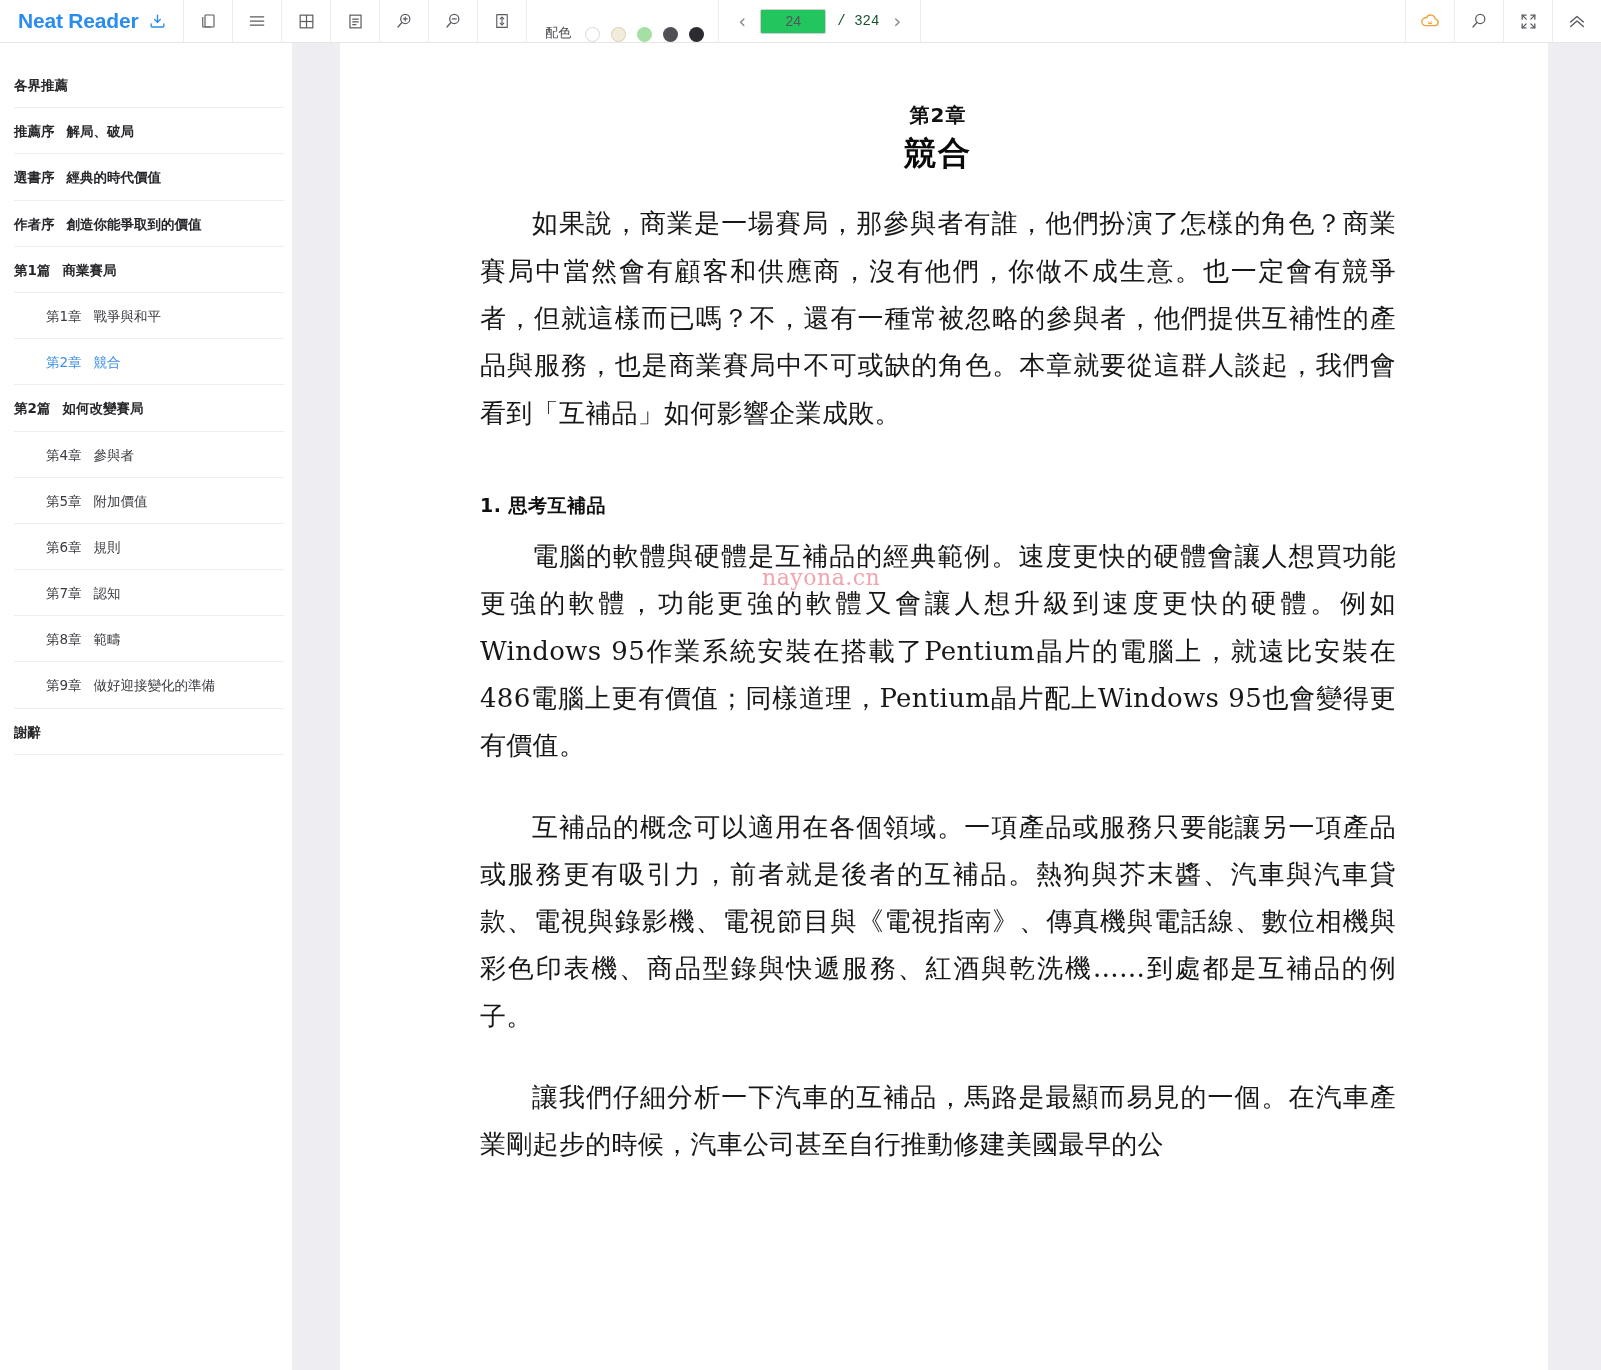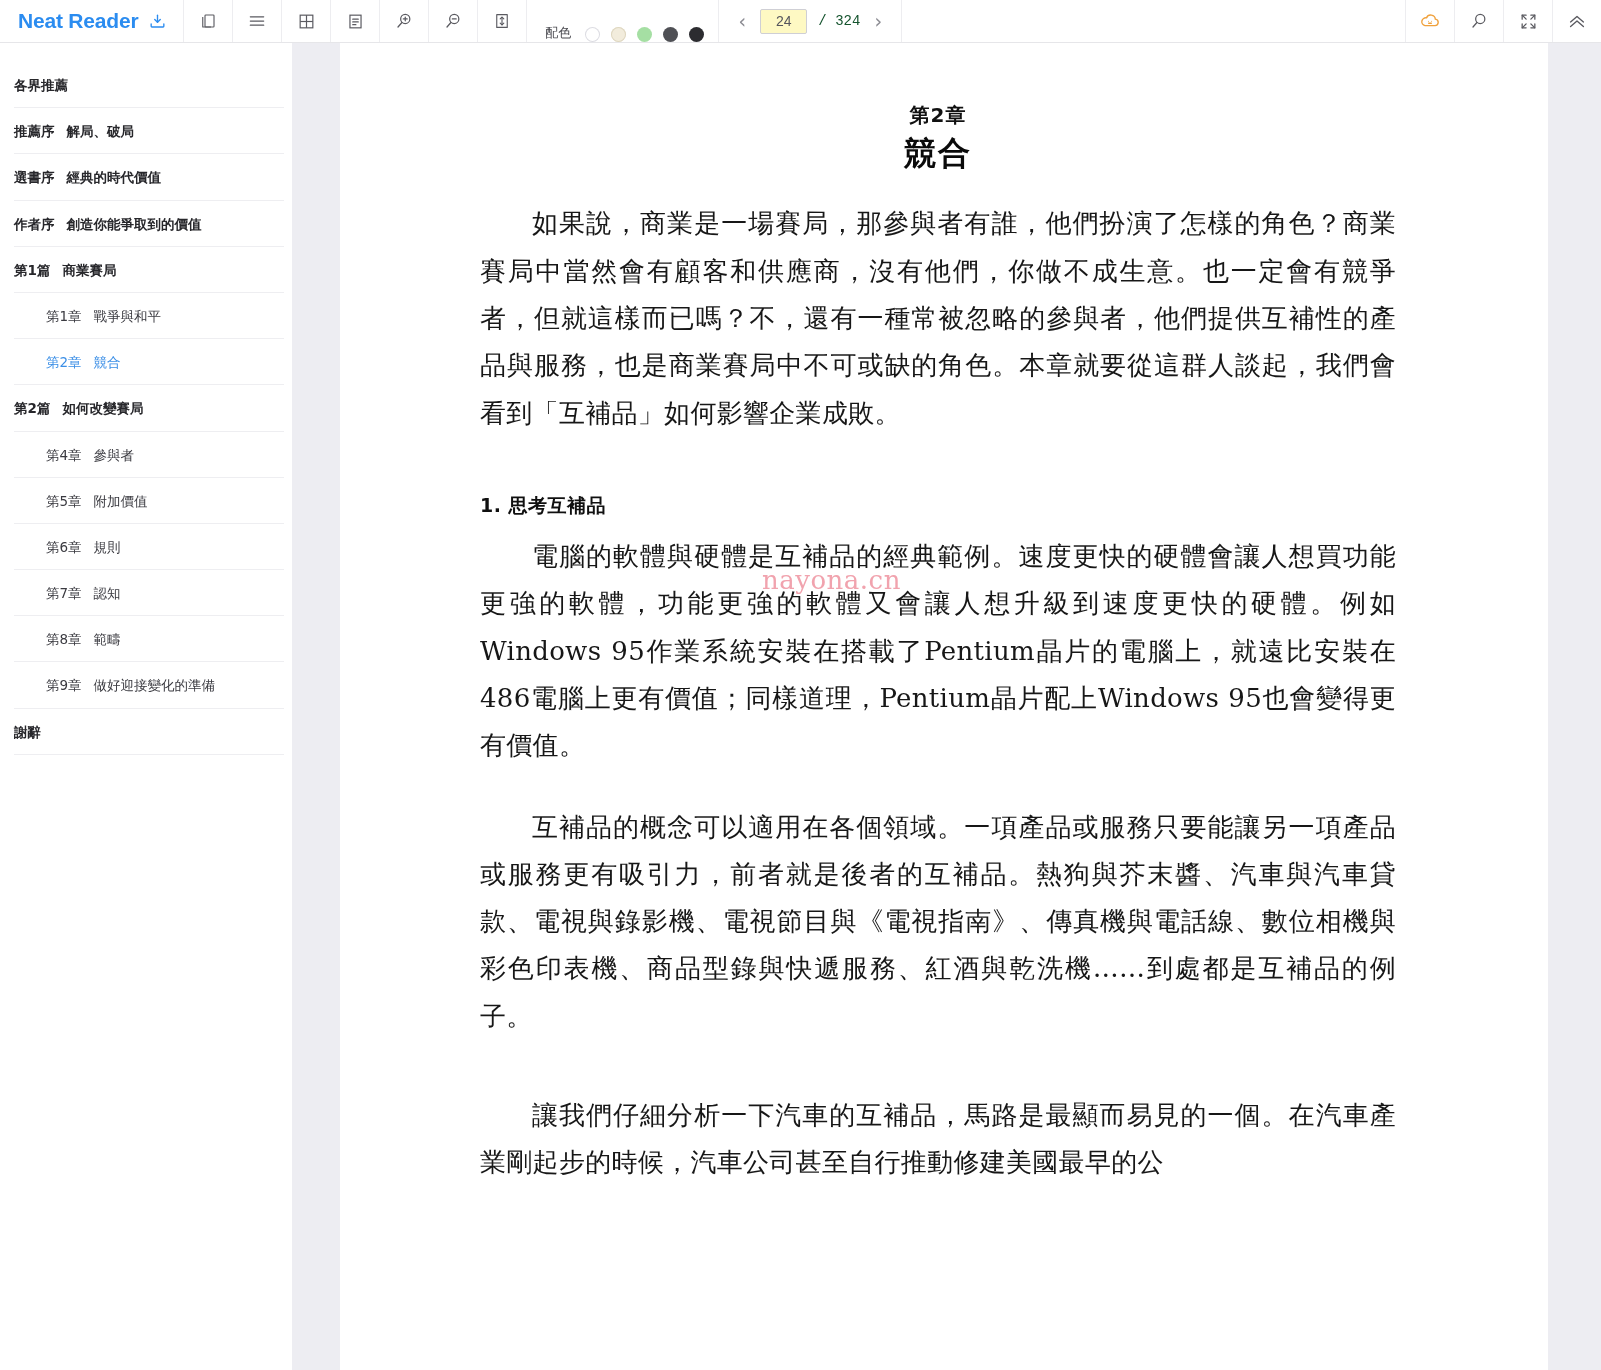--- a/index.html
+++ b/index.html
@@ -91,28 +91,28 @@
   .pager-arrow {
     color: #8d8d94;
     font-size: 19px;
     line-height: 1;
     cursor: pointer;
     width: 14px;
     text-align: center;
     font-family: "DejaVu Sans", sans-serif;
   }
   .page-input {
-    width: 47px;
+    width: 66px;
     height: 25px;
     border: 1px solid #cfcfd5;
     border-radius: 2px;
     text-align: center;
     font-size: 14px;
     color: #55555c;
-    background: #fef9c3;
+    background: #22c55e;
     font-family: "Liberation Sans", sans-serif;
     padding: 0;
   }
   .page-total {
     font-size: 14px;
     color: #14532d;
     white-space: nowrap;
     font-family: Liberation Mono, monospace;
   }
 
@@ -207,28 +207,28 @@
     font-family: "DejaVu Sans", "Liberation Sans", sans-serif;
     font-size: 19px;
     font-weight: bold;
     color: #101010;
     margin: 56px 0 0 0;
     letter-spacing: 0.5px;
   }
 
   #p-sec1 { margin-top: 14px; }
   #p-sec2 { margin-top: 34px; }
-  #p-sec3 { margin-top: 52px; }
+  #p-sec3 { margin-top: 34px; }
 
   .watermark {
     position: absolute;
     left: 282px;
     top: 72px;
     color: #f1a3ae;
-    font-size: 26px;
+    font-size: 22px;
     font-family: "DejaVu Serif", "Liberation Serif", serif;
     letter-spacing: 0.5px;
     pointer-events: none;
     user-select: none;
   }
   .sec-wrap { position: relative; }
 </style>
 </head>
 <body>
 

